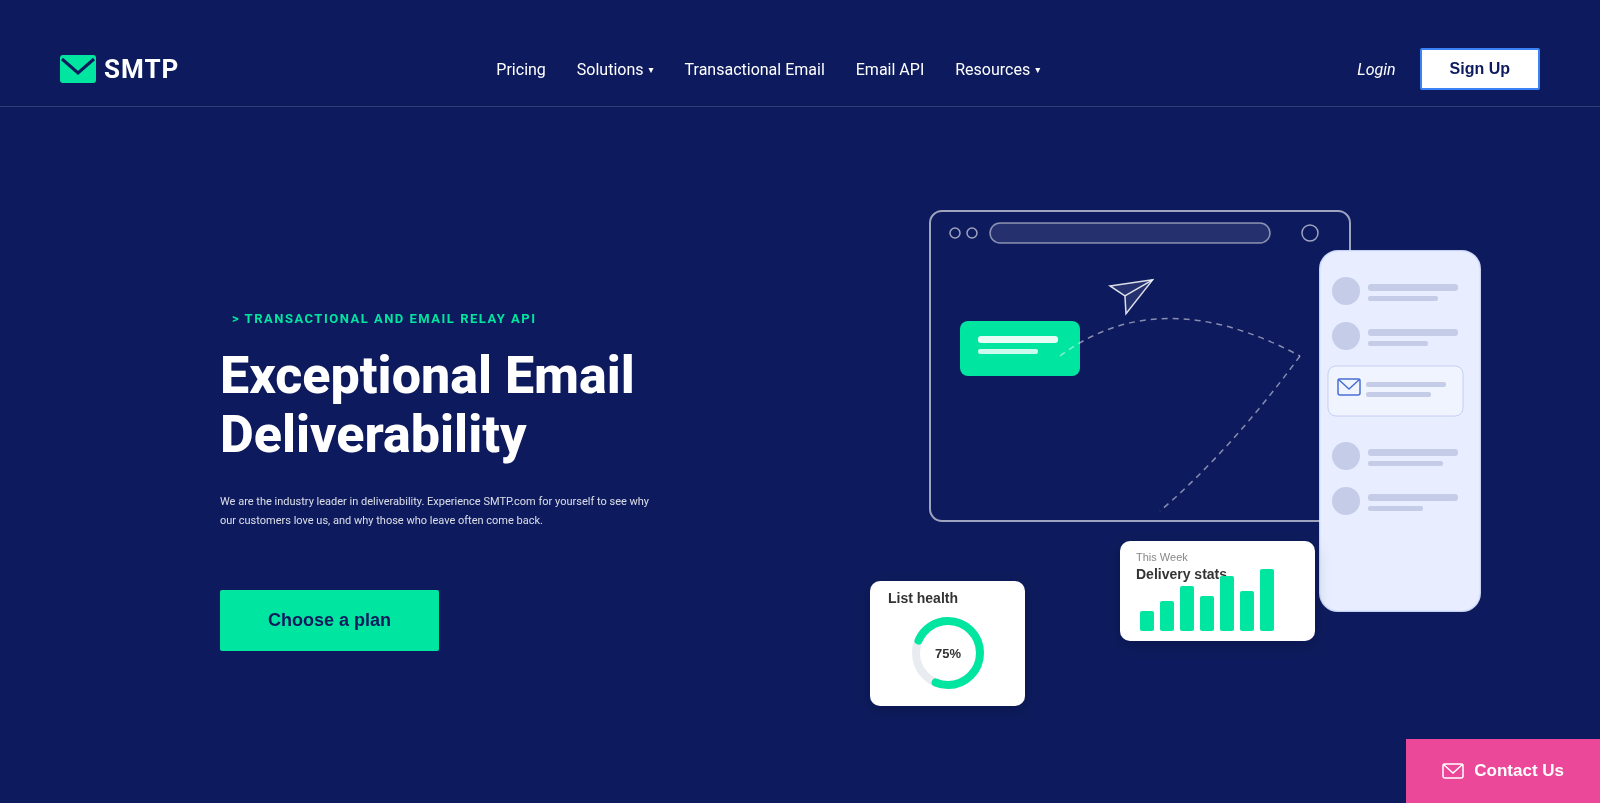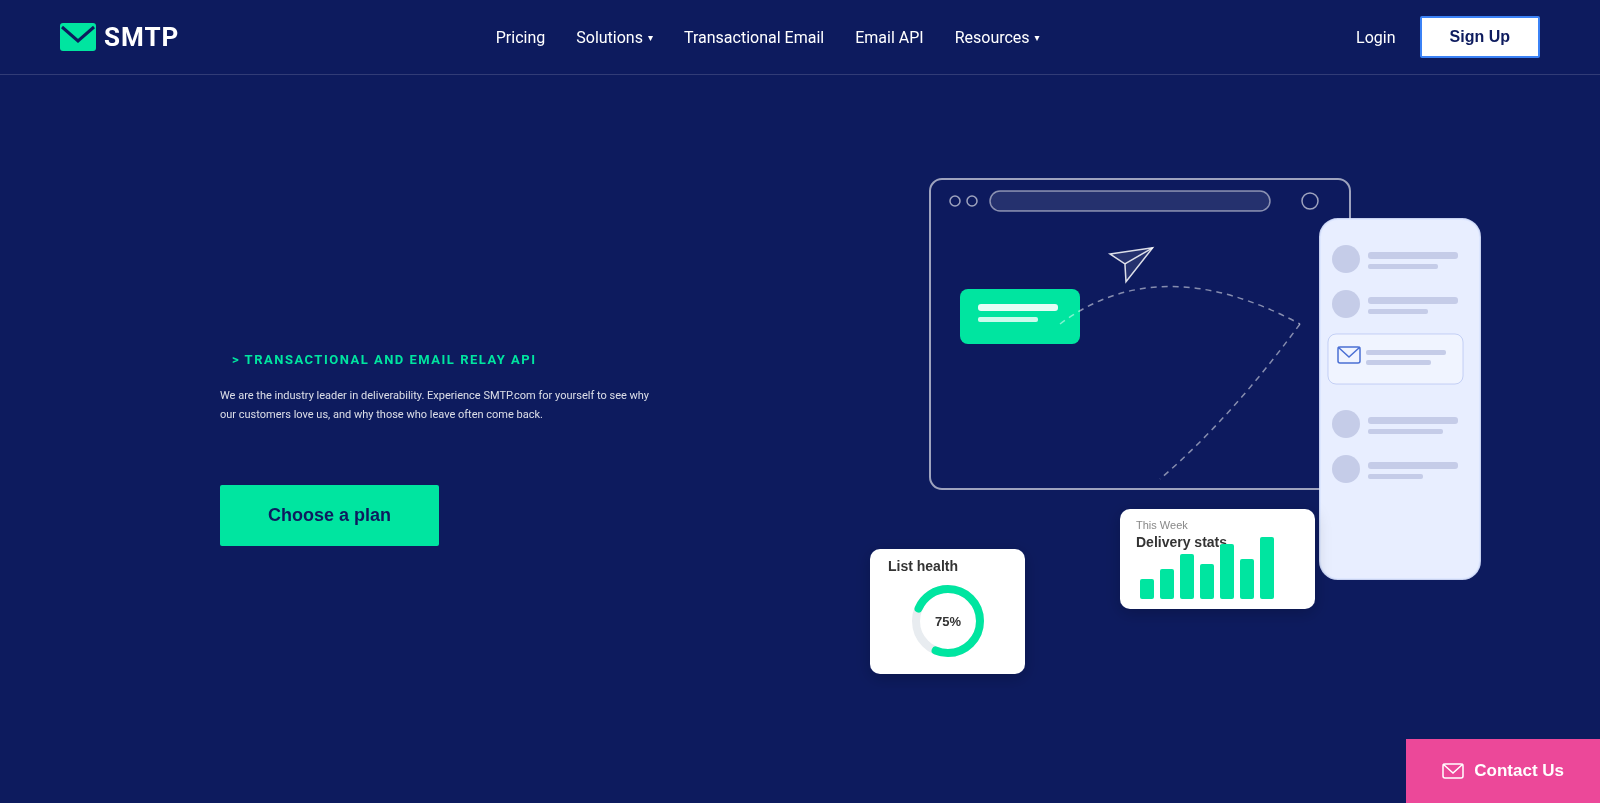--- a/index.html
+++ b/index.html
@@ -16,20 +16,21 @@
     .navbar {
       background-color: #0d1b5e;
       border-bottom: 1px solid rgba(255,255,255,0.15);
       display: flex;
       align-items: center;
       justify-content: space-between;
       padding: 0 60px;
       height: 75px;
       position: relative;
       z-index: 10;
+      margin-top: 32px;
     }
     .navbar-logo {
       display: flex;
       align-items: center;
       gap: 8px;
     }
     .logo-icon {
       width: 36px;
       height: 28px;
     }
@@ -59,20 +60,21 @@
     }
     .navbar-actions {
       display: flex;
       align-items: center;
       gap: 24px;
     }
     .login-btn {
       color: #ffffff;
       font-size: 16px;
       cursor: pointer;
+      font-style: italic;
     }
     .signup-btn {
       border: 2px solid #3b82f6;
       background: #ffffff;
       color: #0d1b5e;
       font-size: 16px;
       font-weight: 700;
       padding: 10px 28px;
       cursor: pointer;
       border-radius: 2px;
@@ -185,20 +187,24 @@
 
   <div class="navbar-actions">
     <span class="login-btn">Login</span>
     <button class="signup-btn">Sign Up</button>
   </div>
 </nav>
 
 <section class="hero">
   <div class="hero-content">
     <p class="hero-tagline">&gt; TRANSACTIONAL AND EMAIL RELAY API</p>
+    <h1 class="hero-title">
+      <span>Exceptional Email</span><br>
+      <span>Deliverability</span>
+    </h1>
     <p class="hero-description">We are the industry leader in deliverability. Experience SMTP.com for yourself to see why our customers love us, and why those who leave often come back.</p>
     <button class="choose-plan-btn">Choose a plan</button>
   </div>
 
   <div class="hero-illustration">
 
     <svg width="700" height="520" viewBox="0 0 700 520" fill="none" xmlns="http://www.w3.org/2000/svg">
 
       <rect x="120" y="10" width="420" height="310" rx="12" stroke="rgba(255,255,255,0.6)" stroke-width="2" fill="rgba(13,27,94,0.2)"></rect>
 

